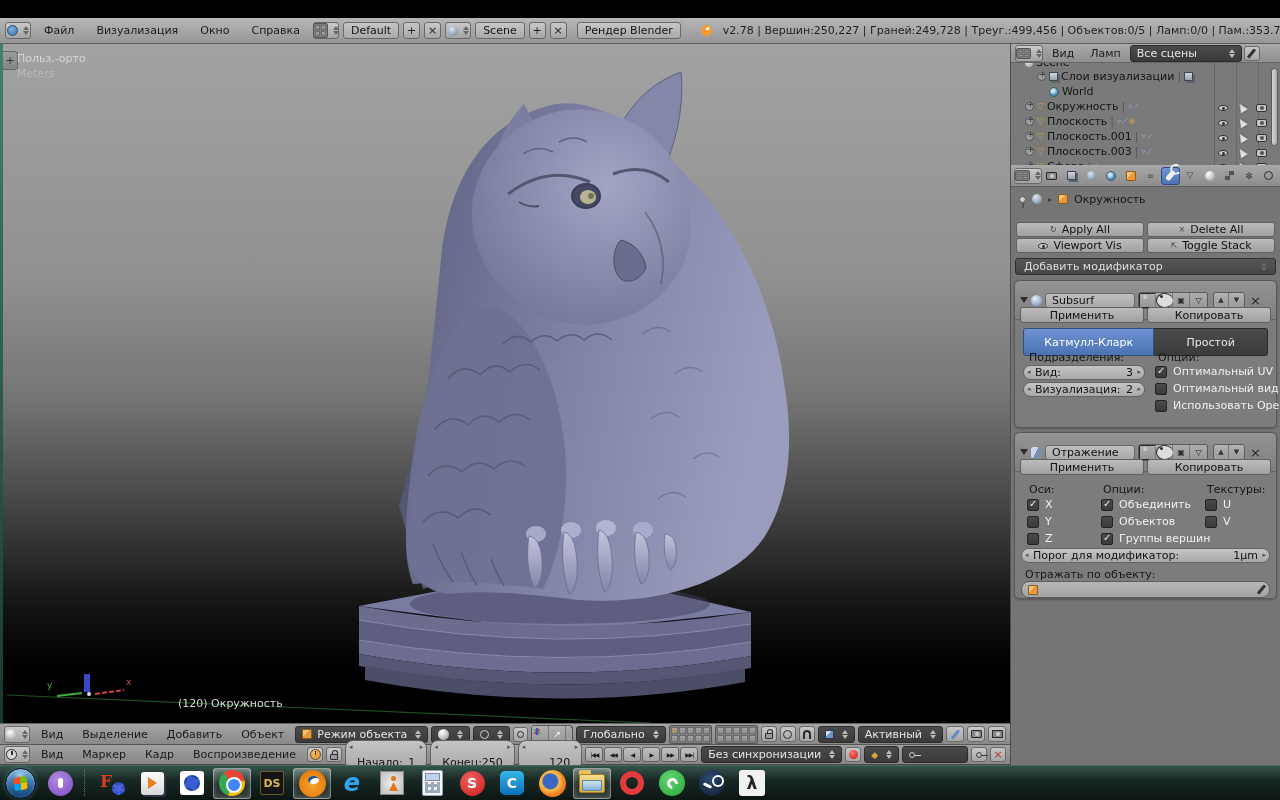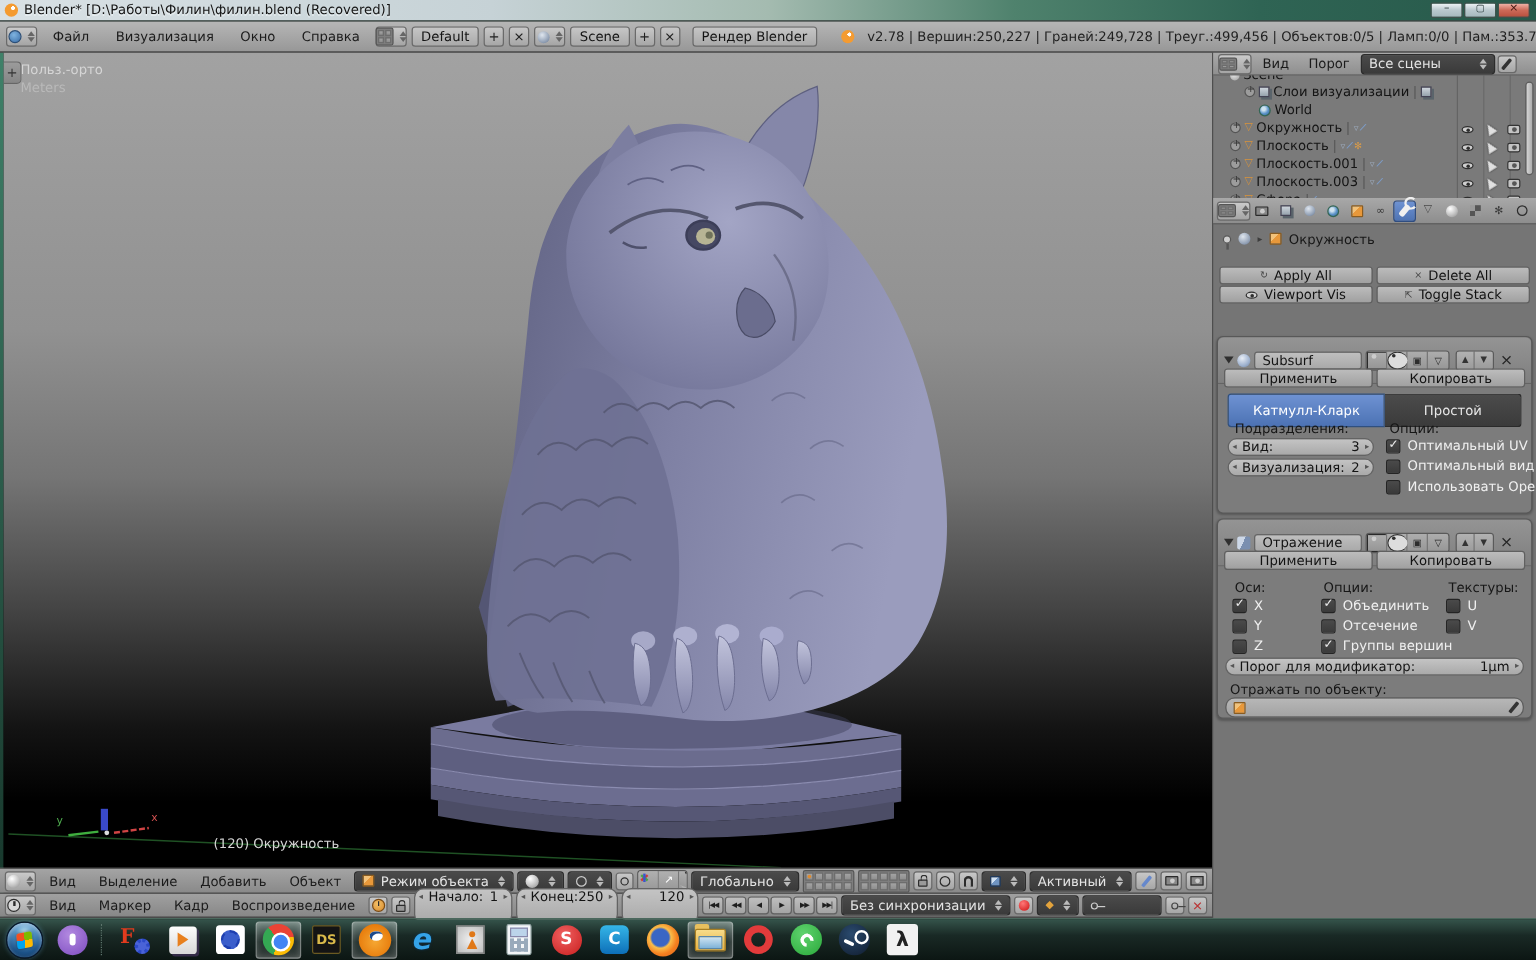--- a/index.html
+++ b/index.html
@@ -178,21 +178,21 @@
   border:1px solid #555;border-radius:2px;background:#7e7e7e}
 .lgrid b{background:linear-gradient(#a4a4a4,#8e8e8e);border:1px solid #6d6d6d;position:relative}
 .lgrid b.dot::after{content:"";position:absolute;left:1px;top:1px;width:3px;height:3px;border-radius:50%;background:#e08b2d}
 .locki{width:8px;height:6px;border:1px solid #2c2c2c;border-radius:1px;background:#999;position:relative;margin-top:4px}
 .locki::after{content:"";position:absolute;left:1px;top:-5px;width:4px;height:4px;border:1.5px solid #2c2c2c;
   border-bottom:none;border-radius:3px 3px 0 0}
 .propc{width:9px;height:9px;border:1.5px solid #2c2c2c;border-radius:50%}
 .magnet{width:8px;height:9px;border:2.5px solid #2c2c2c;border-bottom:none;border-radius:5px 5px 0 0;position:relative}
 .cubew{width:9px;height:9px;border:1px solid #203a5c;border-radius:1px;
   background:linear-gradient(135deg,#cfe0f2 0 40%,#6f94c2 40% 100%)}
-.slf{height:30px;border:1px solid #636363;border-radius:8px;display:flex;align-items:flex-start;
+.slf{height:30px;border:1px solid #636363;border-radius:8px;display:flex;align-items:flex-end;
   justify-content:space-between;padding:0 11px;background:linear-gradient(#c4c4c4,#a9a9a9);color:#131313;
   position:relative;white-space:nowrap}
 .slf::before{content:"◂";position:absolute;left:3px;top:2px;font-size:7px;color:#555}
 .slf::after{content:"▸";position:absolute;right:3px;top:2px;font-size:7px;color:#555}
 .pbg{display:flex;gap:1px}
 .pbtn2{width:18px;height:15px;border:1px solid #616161;border-radius:3px;display:flex;align-items:center;
   justify-content:center;background:linear-gradient(#bfbfbf,#a3a3a3);color:#1e1e1e;font-size:6px;letter-spacing:-1px}
 .clock{width:11px;height:11px;border-radius:50%;border:1.5px solid #2c2c2c;position:relative;background:#d8d8d8}
 .clock::after{content:"";position:absolute;left:4px;top:1px;width:1.5px;height:4px;background:#2c2c2c}
 .clock.org{border-color:#7c4a12;background:radial-gradient(circle at 40% 35%,#f3c069,#d98b2b)}
@@ -280,29 +280,20 @@
 .spk{width:13px;height:11px;background:#f0f0f0;
   clip-path:polygon(0 32%,38% 32%,100% 0,100% 100%,38% 68%,0 68%)}
 .timeblock{text-align:right;font-size:10px;line-height:1.3;padding-right:4px}
 .desk{width:8px;height:35px;border-left:1px solid #5d7a6e;background:rgba(255,255,255,.07);flex:none}
 </style>
 </head>
 <body>
 
 <div id="screen">
 
-  <div id="titlebar" class="abs">
-    <span class="blogo"></span>
-    <span class="ttl">Blender* [D:\Работы\Филин\филин.blend (Recovered)]</span>
-    <span class="wbtns">
-      <span class="wb min"></span>
-      <span class="wb max"></span>
-      <span class="wb close"></span>
-    </span>
-  </div>
 
   <div id="infobar" class="abs">
     <span class="ebtn">
       <span class="icircle"></span>
       <span class="updn">
           <i></i>
           <i></i>
         </span>
     </span>
     <span class="menu">Файл</span>
@@ -447,21 +438,21 @@
             <b></b>
             <b></b>
             <b></b>
           </span>
         <span class="updn">
             <i></i>
             <i></i>
           </span>
       </span>
       <span class="menu">Вид</span>
-      <span class="menu">Порог</span>
+      <span class="menu">Ламп</span>
       <span class="dd" style="width:112px">
         <span>Все сцены</span>
         <span class="updn" style="margin-left:auto">
             <i></i>
             <i></i>
           </span>
       </span>
       <span class="sq" style="width:16px;height:15px">
         <span class="dropper" style="margin:0"></span>
       </span>
@@ -624,20 +615,27 @@
         </span>
     </div>
     <div class="prow" style="top:73px">
       <span class="pbtn">
           <span class="eyei"></span>
           <span>Viewport Vis</span>
         </span>
       <span class="pbtn">
           <span class="bicon">⇱</span>
           <span>Toggle Stack</span>
+        </span>
+    </div>
+    <div class="addmod">
+      <span>Добавить модификатор</span>
+      <span class="updn">
+          <i></i>
+          <i></i>
         </span>
     </div>
 
     <div class="mpanel" style="top:115px;height:148px">
       <div class="mhead">
         <span class="dtri"></span>
         <span class="modicon"></span>
         <span class="mname">Subsurf</span>
         <span class="tgl">
           <span class="on">
@@ -726,21 +724,21 @@
       <div class="crow" style="left:12px;top:99px">
           <span class="cb"></span>
           <span>Z</span>
         </div>
       <div class="crow" style="left:86px;top:65px">
           <span class="cb on"></span>
           <span>Объединить</span>
         </div>
       <div class="crow" style="left:86px;top:82px">
           <span class="cb"></span>
-          <span>Отсечение</span>
+          <span>Объектов</span>
         </div>
       <div class="crow" style="left:86px;top:99px">
           <span class="cb on"></span>
           <span>Группы вершин</span>
         </div>
       <div class="crow" style="left:190px;top:65px">
           <span class="cb"></span>
           <span>U</span>
         </div>
       <div class="crow" style="left:190px;top:82px">

